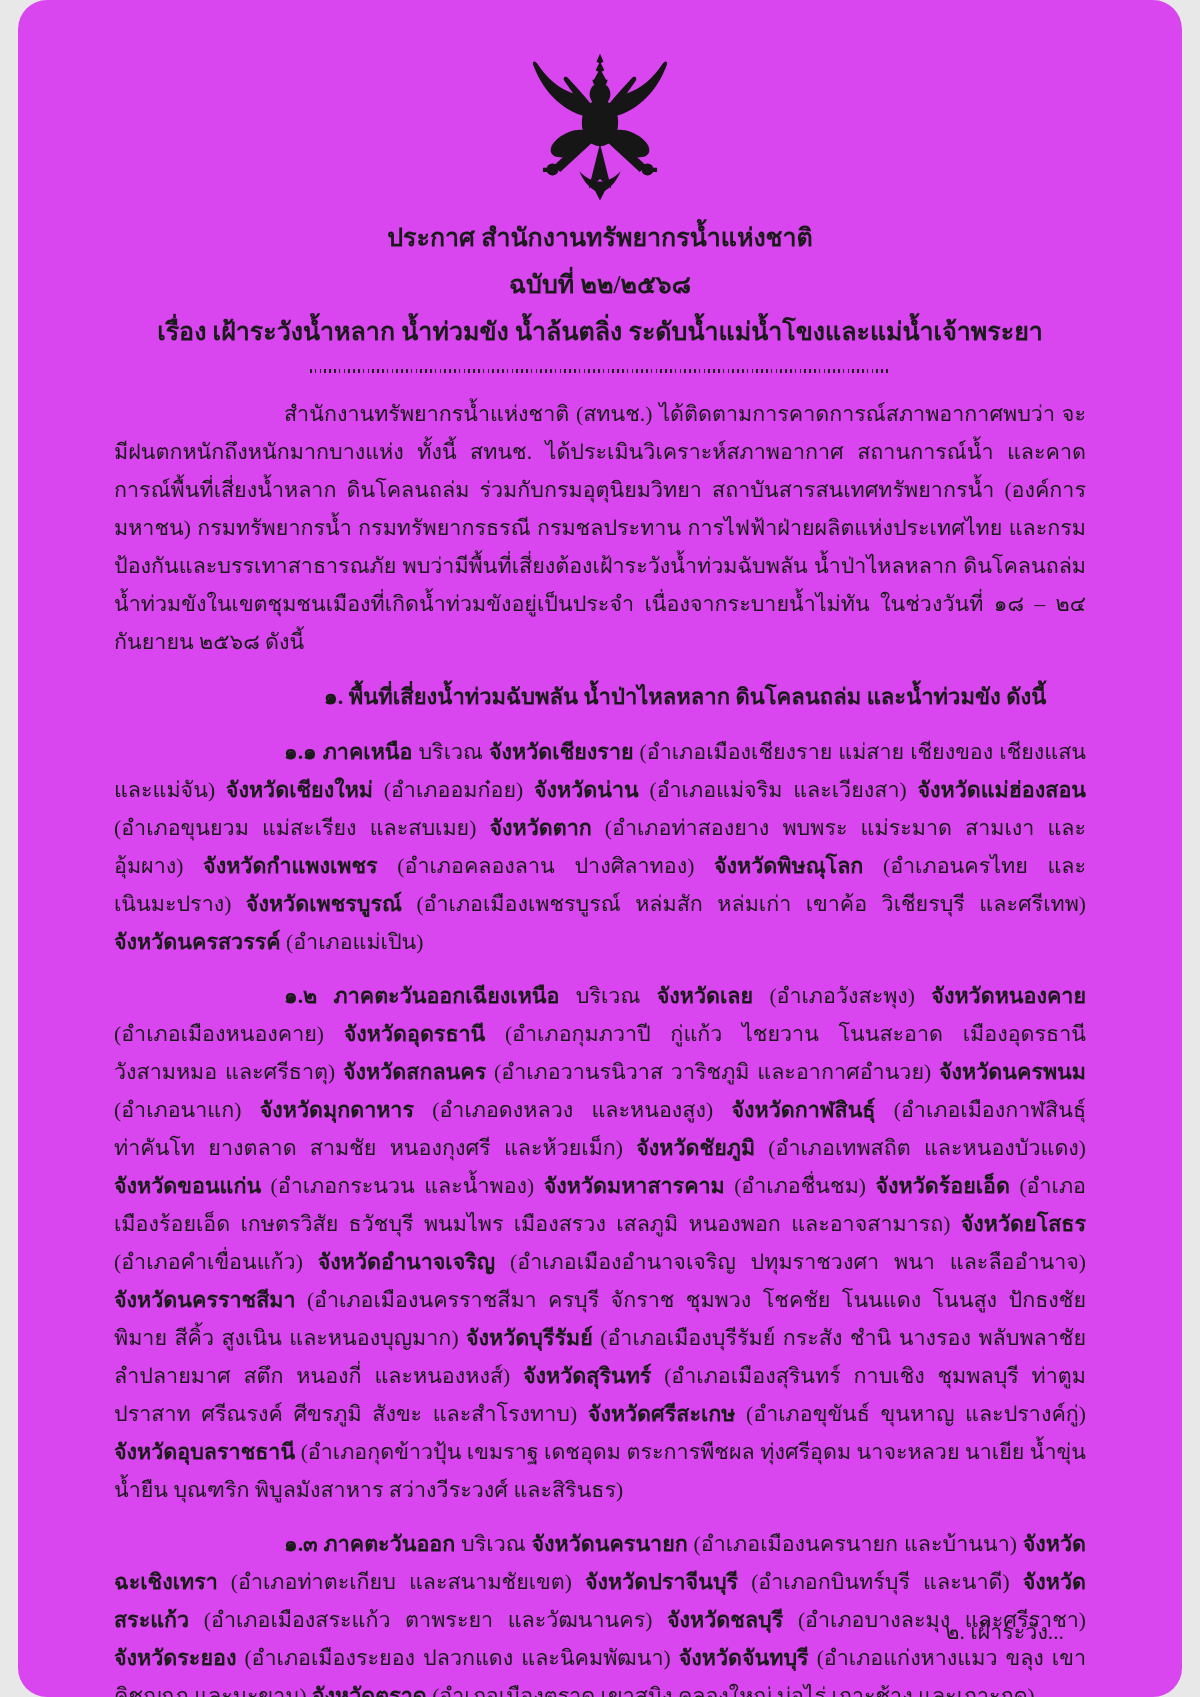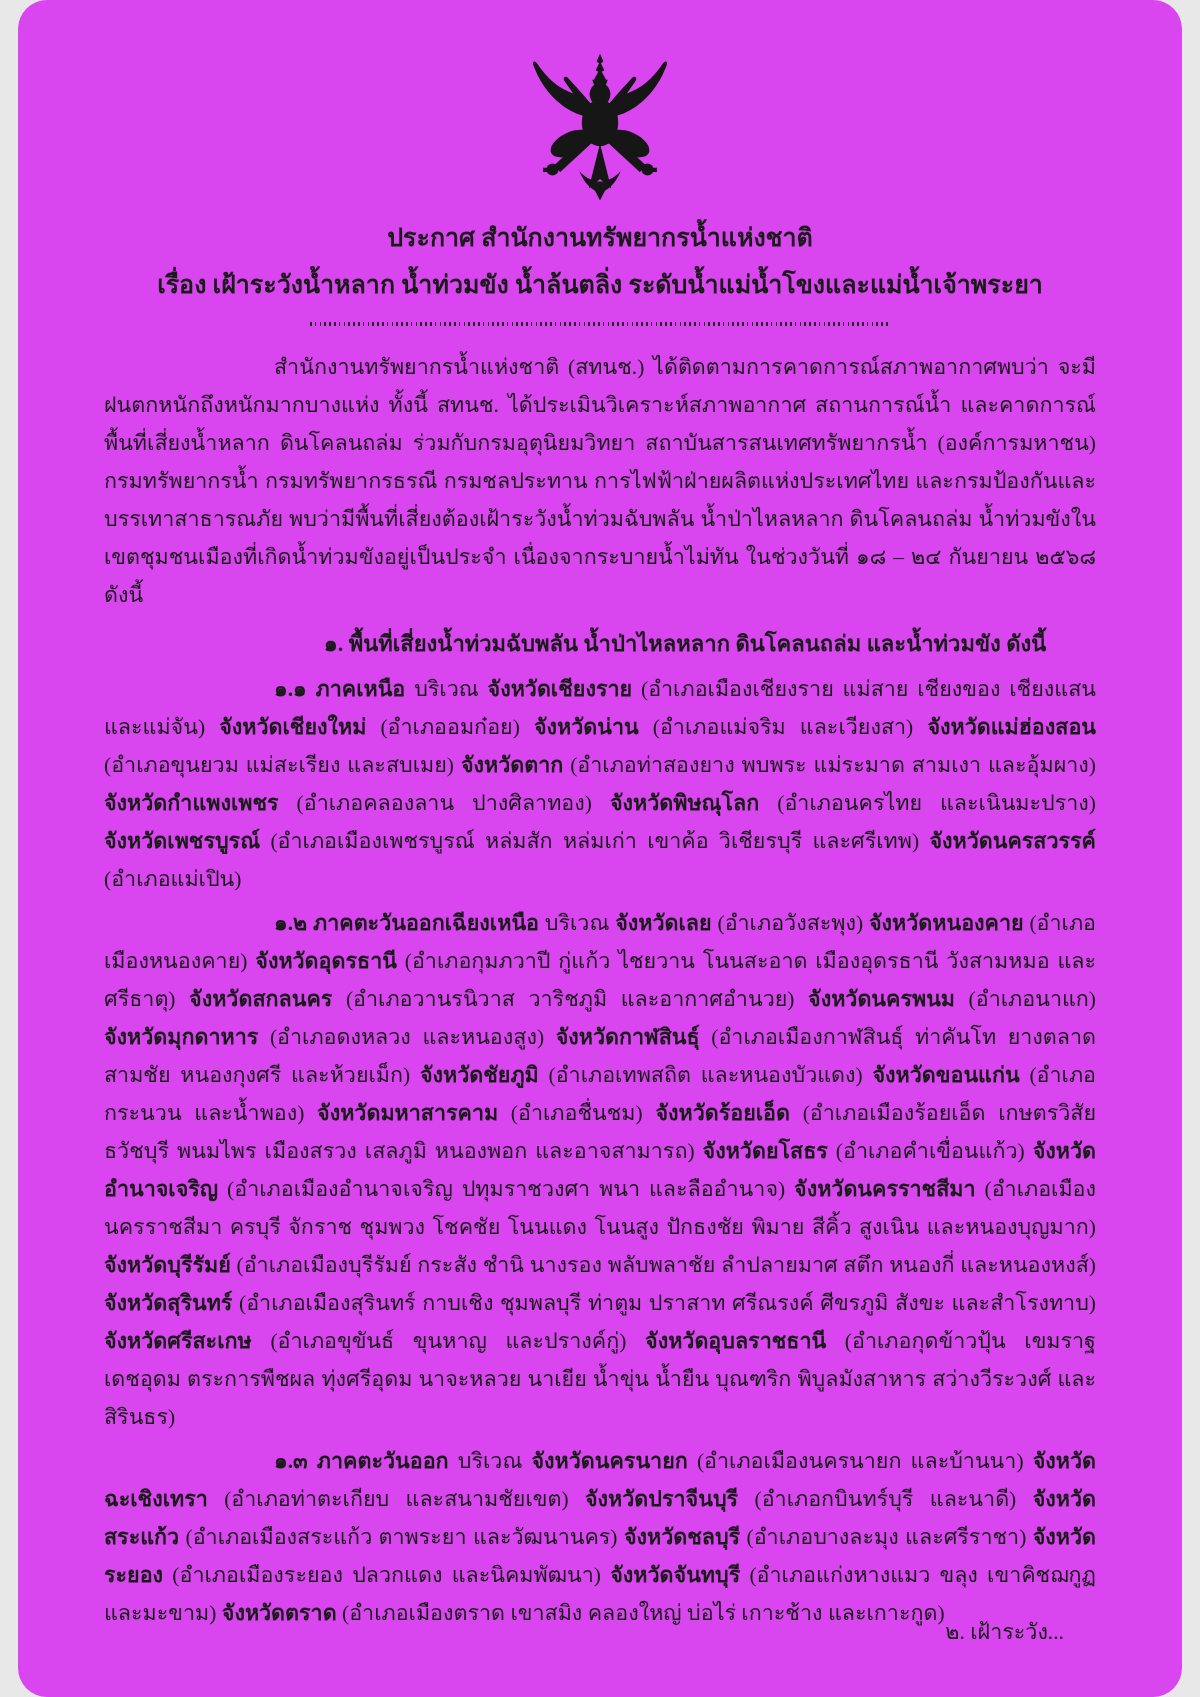--- a/index.html
+++ b/index.html
@@ -39,21 +39,21 @@
     line-height: 47px;
     white-space: nowrap;
   }
   .dotted-sep {
     width: 580px;
     height: 4px;
     margin: 14px auto 22px auto;
     background: repeating-linear-gradient(90deg, #222 0 1.6px, transparent 1.6px 4.8px);
   }
   p.body {
-    margin: 6px;
+    margin: 16px;
     font-size: 21.5px;
     line-height: 38px;
     text-align: justify;
     text-indent: 170px;
   }
   p.heading-line {
     margin: 10px 0 0 0;
     font-size: 22px;
     line-height: 40px;
     font-weight: 700;
@@ -110,20 +110,21 @@
           <path d="M110 106 L97 158 L110 147 L123 158 Z"></path>
 
           <path d="M86 138 C92 152 100 160 110 163 C120 160 128 152 134 138 C125 147 117 150 110 150 C103 150 95 147 86 138 Z"></path>
           <path d="M104 160 l6 12 6 -12 z"></path>
         </g>
       </svg>
     </span>
   </div>
 
   <div class="doc-title">ประกาศ สำนักงานทรัพยากรน้ำแห่งชาติ</div>
+  <div class="doc-title">ฉบับที่ ๒๒/๒๕๖๘</div>
   <div class="doc-title">เรื่อง เฝ้าระวังน้ำหลาก น้ำท่วมขัง น้ำล้นตลิ่ง ระดับน้ำแม่น้ำโขงและแม่น้ำเจ้าพระยา</div>
 
   <div class="dotted-sep"></div>
 
   <div class="content">
     <p class="body">สำนักงานทรัพยากรน้ำแห่งชาติ (สทนช.) ได้ติดตามการคาดการณ์สภาพอากาศพบว่า จะมีฝนตกหนักถึงหนักมากบางแห่ง ทั้งนี้ สทนช. ได้ประเมินวิเคราะห์สภาพอากาศ สถานการณ์น้ำ และคาดการณ์พื้นที่เสี่ยงน้ำหลาก ดินโคลนถล่ม ร่วมกับกรมอุตุนิยมวิทยา สถาบันสารสนเทศทรัพยากรน้ำ (องค์การมหาชน) กรมทรัพยากรน้ำ กรมทรัพยากรธรณี กรมชลประทาน การไฟฟ้าฝ่ายผลิตแห่งประเทศไทย และกรมป้องกันและบรรเทาสาธารณภัย พบว่ามีพื้นที่เสี่ยงต้องเฝ้าระวังน้ำท่วมฉับพลัน น้ำป่าไหลหลาก ดินโคลนถล่ม น้ำท่วมขังในเขตชุมชนเมืองที่เกิดน้ำท่วมขังอยู่เป็นประจำ เนื่องจากระบายน้ำไม่ทัน ในช่วงวันที่ ๑๘ – ๒๔ กันยายน ๒๕๖๘ ดังนี้</p>
 
     <p class="heading-line">๑. พื้นที่เสี่ยงน้ำท่วมฉับพลัน น้ำป่าไหลหลาก ดินโคลนถล่ม และน้ำท่วมขัง ดังนี้</p>
 
     <p class="body"><span class="b">๑.๑ ภาคเหนือ</span><span> บริเวณ </span><span class="b">จังหวัดเชียงราย</span><span> (อำเภอเมืองเชียงราย แม่สาย เชียงของ เชียงแสน และแม่จัน) </span><span class="b">จังหวัดเชียงใหม่</span><span> (อำเภออมก๋อย) </span><span class="b">จังหวัดน่าน</span><span> (อำเภอแม่จริม และเวียงสา) </span><span class="b">จังหวัดแม่ฮ่องสอน</span><span> (อำเภอขุนยวม แม่สะเรียง และสบเมย) </span><span class="b">จังหวัดตาก</span><span> (อำเภอท่าสองยาง พบพระ แม่ระมาด สามเงา และอุ้มผาง) </span><span class="b">จังหวัดกำแพงเพชร</span><span> (อำเภอคลองลาน ปางศิลาทอง) </span><span class="b">จังหวัดพิษณุโลก</span><span> (อำเภอนครไทย และเนินมะปราง) </span><span class="b">จังหวัดเพชรบูรณ์</span><span> (อำเภอเมืองเพชรบูรณ์ หล่มสัก หล่มเก่า เขาค้อ วิเชียรบุรี และศรีเทพ) </span><span class="b">จังหวัดนครสวรรค์</span><span> (อำเภอแม่เปิน)</span></p>

